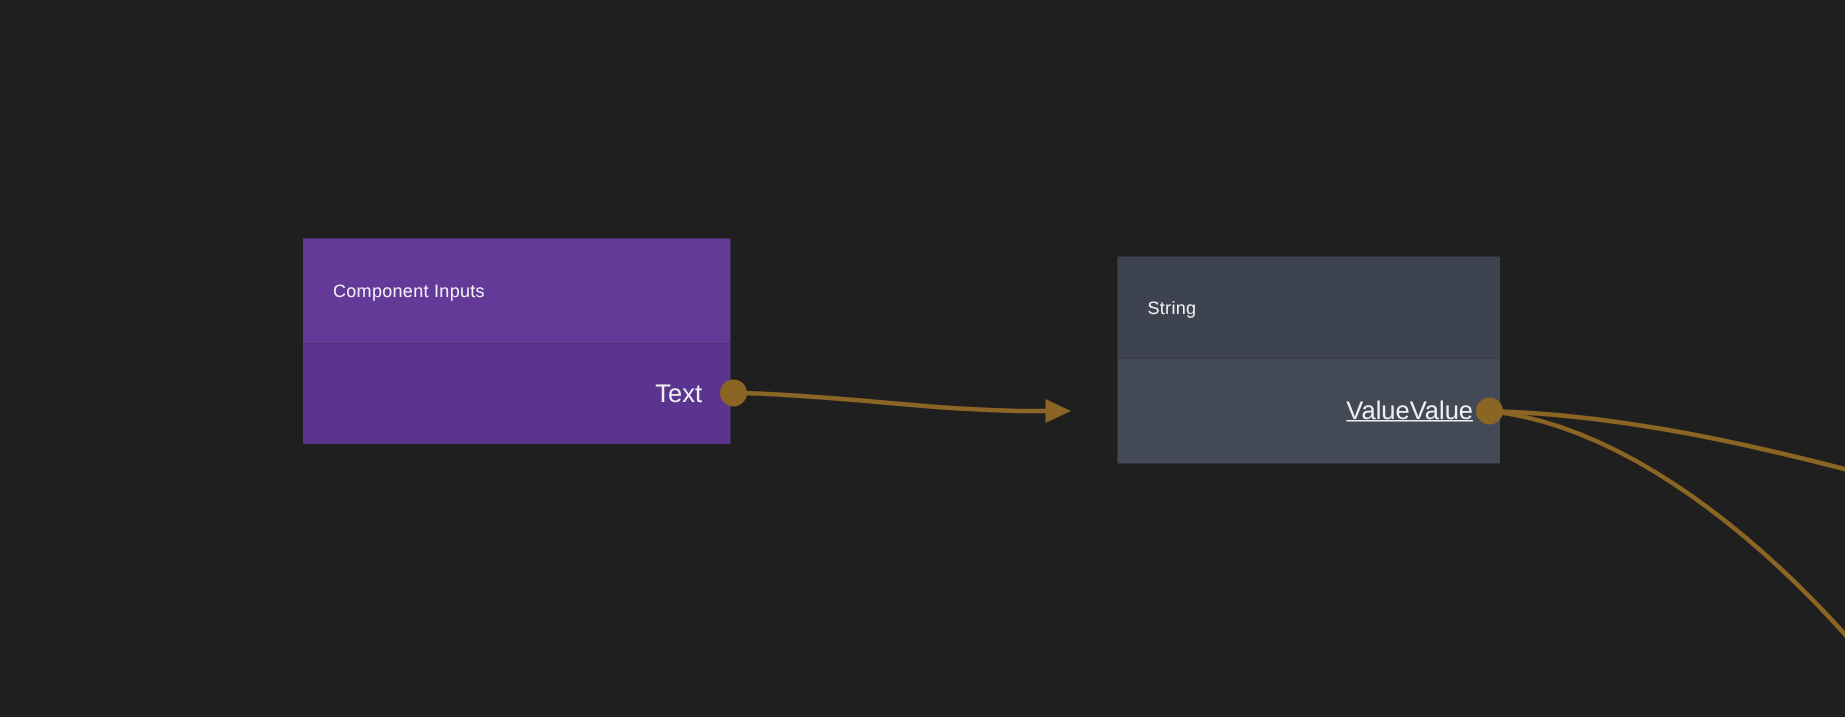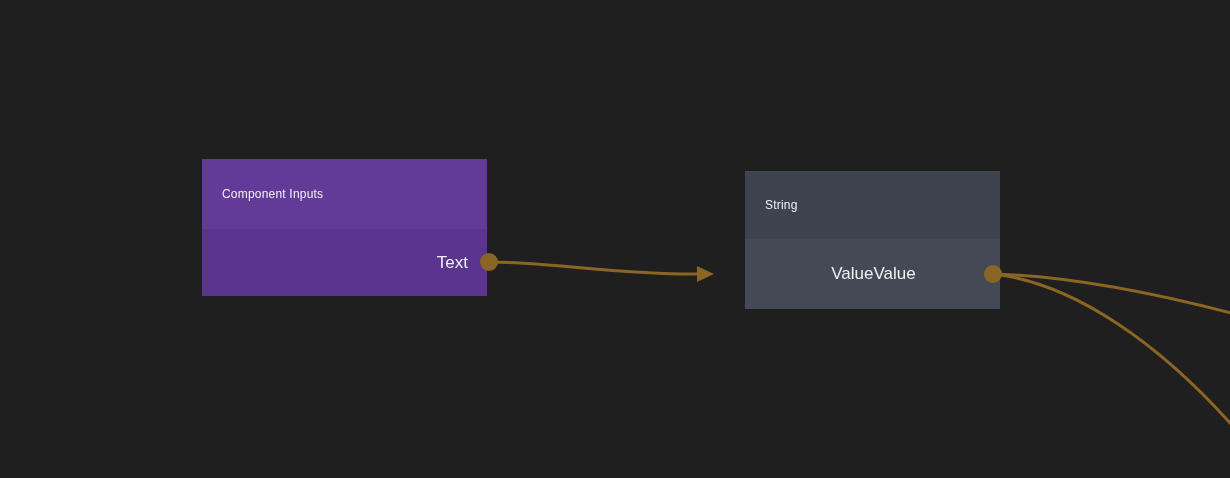--- a/index.html
+++ b/index.html
@@ -62,22 +62,23 @@
   #node-string {
     left: 708px; top: 171px;
     width: 255px; height: 138px; margin-left: 37px;
   }
   #node-string .node-header {
     height: 68px;
     background: var(--node2-header, #3e4350);
   }
   #node-string .node-body {
     background: var(--node2-body, #434955);
-    justify-content: center;
+    justify-content: flex-end;
     padding: 0 18px 0 20px;
+    text-decoration: underline;
   }
   
   svg.wires {
     position: absolute;
     left: 0; top: 0;
     width: 1230px; height: 478px;
   }
   .wire {
     stroke: var(--wire, #8a6524);
     stroke-width: 3;

